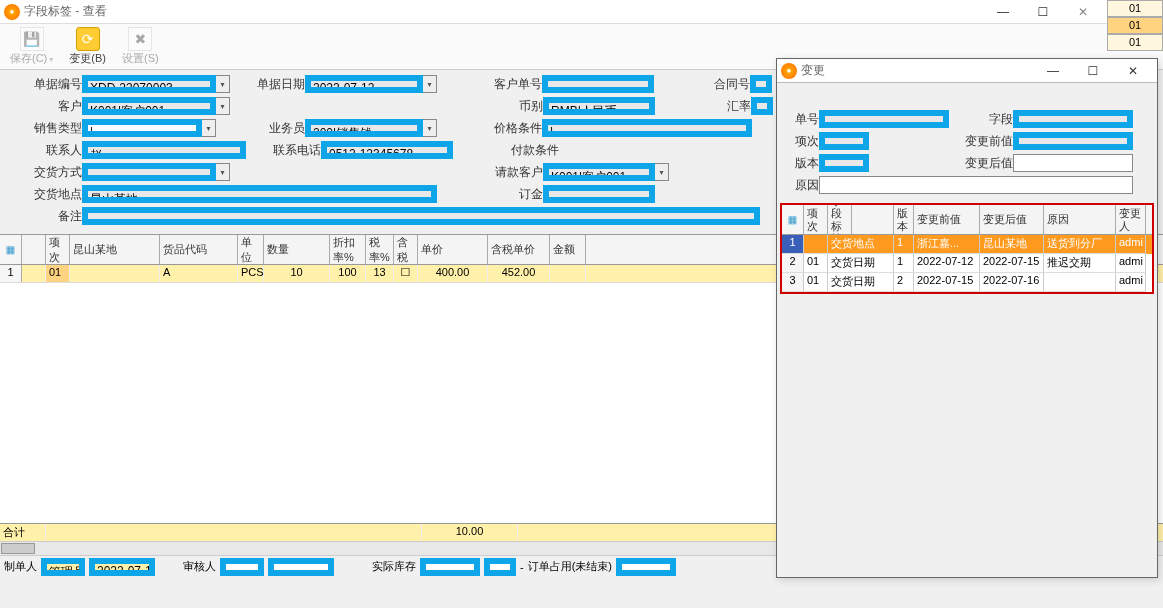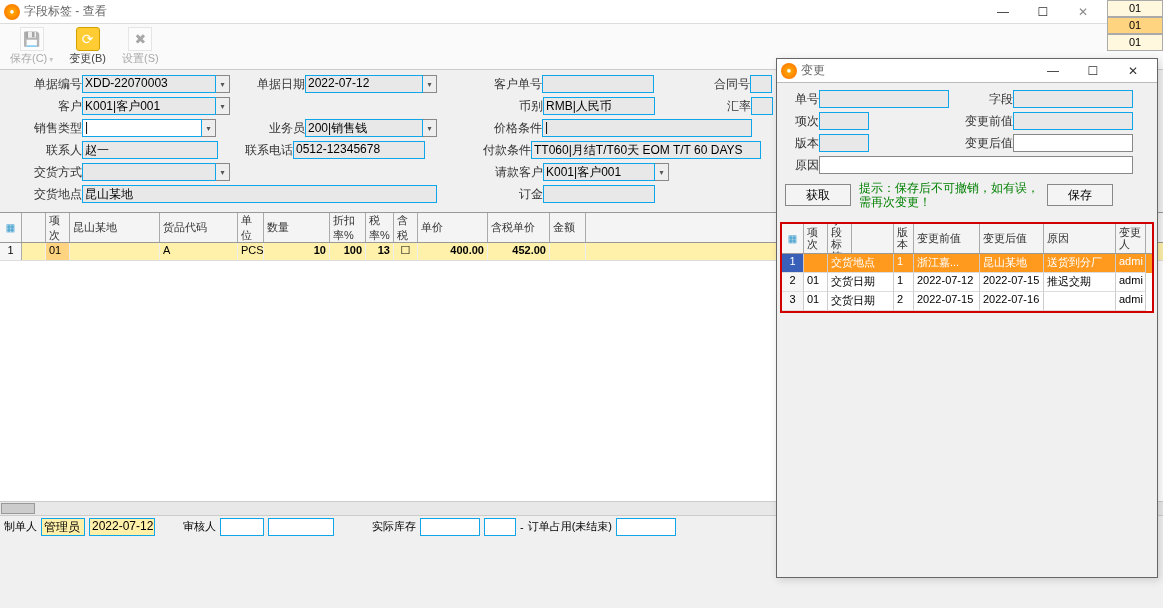--- a/index.html
+++ b/index.html
@@ -14,41 +14,41 @@
 .side-badges div.active { background: #ffd480; }
 .toolbar { height: 46px; background: #fafafa; border-bottom: 1px solid #ccc; display: flex; align-items: center; padding: 0 10px; gap: 16px; }
 .tbtn { display: flex; flex-direction: column; align-items: center; font-size: 11px; color: #444; }
 .tbtn .ticon { width: 24px; height: 24px; border: 1px solid #ccc; background: #fff; display: flex; align-items: center; justify-content: center; font-size: 14px; }
 .tbtn.disabled { opacity: 0.45; }
 .tbtn.yellow .ticon { background: #ffcc33; border-color: #d4a000; color: #fff; border-radius: 3px; }
 .tbtn .arrow { font-size: 8px; color: #888; margin-left: 2px; }
 .form-area { padding: 4px 6px; background: #f0f0f0; }
 .row { display: flex; align-items: center; margin-bottom: 2px; height: 20px; }
 .lbl { text-align: right; color: #333; font-size: 12px; }
-.fld { height: 18px; border: 1px solid #0ea5e9; background: #e8e8e8; padding: 0 2px; font-size: 12px; overflow: hidden; white-space: nowrap; display: inline-block; }
+.fld { height: 18px; border: 6px solid #0ea5e9; background: #e8e8e8; padding: 0 2px; font-size: 12px; overflow: hidden; white-space: nowrap; display: inline-block; }
 .fld.white { background: #fff; }
 .fld.yellow { background: #fff0aa; }
 .dd { width: 14px; height: 18px; border: 1px solid #888; border-left: none; background: #eee; display: inline-flex; align-items: center; justify-content: center; font-size: 8px; color: #555; }
 .grid-wrap { border-top: 1px solid #999; margin-top: 2px; }
 .grid-head { display: flex; background: #f4f4f4; border-bottom: 1px solid #999; height: 30px; }
 .gh { border-right: 1px solid #aaa; padding: 2px 3px; font-size: 11px; color: #333; display: flex; align-items: center; overflow: hidden; }
 .grid-row { display: flex; background: #fff; height: 18px; border-bottom: 1px solid #ddd; }
 .gc { border-right: 1px solid #eee; padding: 1px 3px; font-size: 11px; overflow: hidden; white-space: nowrap; }
-.gc.right { text-align: right; font-weight: bold; }
+.gc.right { text-align: center; }
 .grid-row.selected { background: #fff0aa; }
 .grid-body { background: #fff; height: 258px; overflow: auto; }
 .totals { display: flex; background: #fff0aa; height: 18px; border-top: 1px solid #999; }
 .status { height: 22px; background: #f0f0f0; border-top: 1px solid #ccc; display: flex; align-items: center; padding: 0 4px; font-size: 11px; gap: 4px; }
 .scrollbar-h { height: 14px; background: #e8e8e8; border-top: 1px solid #ccc; display: flex; }
 .sb-thumb { width: 34px; background: #ccc; margin: 1px; border: 1px solid #999; }
 
 
 .popup { position: absolute; top: 58px; left: 776px; width: 382px; height: 520px; background: #f0f0f0; border: 1px solid #666; box-shadow: 2px 2px 8px rgba(0,0,0,0.15); display: flex; flex-direction: column; }
 .popup .titlebar { border-bottom: 1px solid #bbb; }
-.popup .body { padding: 6px 8px; }
+.popup .body { padding: 6px 8px; margin-top: 20px; }
 .popup .btnrow { display: flex; align-items: center; margin: 6px 0; gap: 8px; }
 .popup .btn { height: 22px; padding: 0 20px; border: 1px solid #888; background: #f4f4f4; font-size: 12px; }
 .popup .hint { color: #008000; font-size: 12px; line-height: 1.2; }
 .popup .sectitle { font-size: 12px; color: #333; margin-top: 2px; }
 .changelog-box { border: 2px solid #d00000; }
 .changelog-head { display: flex; background: #f4f4f4; border-bottom: 1px solid #999; height: 30px; }
 .changelog-head .gh { line-height: 1.1; }
 .changelog-row { display: flex; height: 19px; font-size: 11px; }
 .changelog-row .gc { border-right: 1px solid #ccc; border-bottom: 1px solid #ddd; }
 .changelog-row.sel { background: #ff9a1f; color: #fff; }
@@ -120,40 +120,43 @@
    <span class="fld white" style="width:120px">|</span>
       <span class="dd">▾</span>
    <span class="lbl" style="width:89px">业务员</span>
    <span class="fld" style="width:118px">200|销售钱</span>
       <span class="dd">▾</span>
    <span class="lbl" style="width:105px">价格条件</span>
    <span class="fld" style="width:210px">|</span>
  </div>
  <div class="row">
    <span class="lbl" style="width:76px">联系人</span>
-   <span class="fld" style="width:136px">赵一</span>
+   <span class="fld" style="width:164px">赵一</span>
    <span class="lbl" style="width:75px">联系电话</span>
    <span class="fld" style="width:132px">0512-12345678</span>
    <span class="lbl" style="width:106px">付款条件</span>
-   <span class="fld" style="width:230px">TT060|月结T/T60天 EOM T/T 60 DAYS</span>
  </div>
  <div class="row">
    <span class="lbl" style="width:76px">交货方式</span>
    <span class="fld" style="width:134px"></span>
       <span class="dd">▾</span>
    <span style="width:208px"></span>
    <span class="lbl" style="width:105px">请款客户</span>
    <span class="fld" style="width:112px">K001|客户001</span>
       <span class="dd">▾</span>
  </div>
  <div class="row">
    <span class="lbl" style="width:76px">交货地点</span>
    <span class="fld" style="width:355px">昆山某地</span>
    <span class="lbl" style="width:106px">订金</span>
    <span class="fld" style="width:112px"></span>
+ </div>
+ <div class="row">
+   <span class="lbl" style="width:76px">备注</span>
+   <span class="fld" style="width:678px"></span>
  </div>
 </div>
 
 <div class="grid-wrap">
  <div class="grid-head">
   <div class="corner">▦</div>
   <div class="gh" style="width:24px"></div>
   <div class="gh" style="width:24px">项次</div>
   <div class="gh" style="width:90px">昆山某地</div>
   <div class="gh" style="width:78px">货品代码</div>
@@ -176,20 +179,25 @@
     <div class="gc" style="width:26px">PCS</div>
     <div class="gc right" style="width:66px">10</div>
     <div class="gc right" style="width:36px">100</div>
     <div class="gc right" style="width:28px">13</div>
     <div class="gc" style="width:24px;text-align:center">☐</div>
     <div class="gc right" style="width:70px">400.00</div>
     <div class="gc right" style="width:62px">452.00</div>
     <div class="gc right" style="width:36px"></div>
   </div>
  </div>
+ <div class="totals">
+   <div class="gc" style="width:46px">合计</div>
+   <div class="gc" style="width:376px"></div>
+   <div class="gc right" style="width:96px">10.00</div>
+ </div>
  <div class="scrollbar-h">
       <div class="sb-thumb"></div>
     </div>
 </div>
 
 <div class="status">
   <span>制单人</span>
   <span class="fld yellow" style="width:44px">管理员</span>
   <span class="fld yellow" style="width:66px">2022-07-12</span>
   <span style="width:20px"></span>
@@ -230,25 +238,20 @@
     </div>
     <div class="row">
       <span class="lbl" style="width:34px">版本</span>
       <span class="fld" style="width:50px"></span>
       <span class="lbl" style="width:144px">变更后值</span>
       <input class="txt" style="width: 120px;" value="">
     </div>
     <div class="row">
       <span class="lbl" style="width:34px">原因</span>
       <input class="txt" style="width: 314px;" value="">
-    </div>
-    <div class="btnrow">
-      <button class="btn">获取</button>
-      <span class="hint" style="width:180px">提示：保存后不可撤销，如有误，需再次变更！</span>
-      <button class="btn">保存</button>
     </div>
   </div>
 
   <div class="changelog-box" style="margin:0 3px">
    <div class="changelog-head">
     <div class="corner">▦</div>
     <div class="gh" style="width:24px">项次</div>
     <div class="gh" style="width:24px">字段标签</div>
     <div class="gh" style="width:42px"></div>
     <div class="gh" style="width:20px">版本</div>

